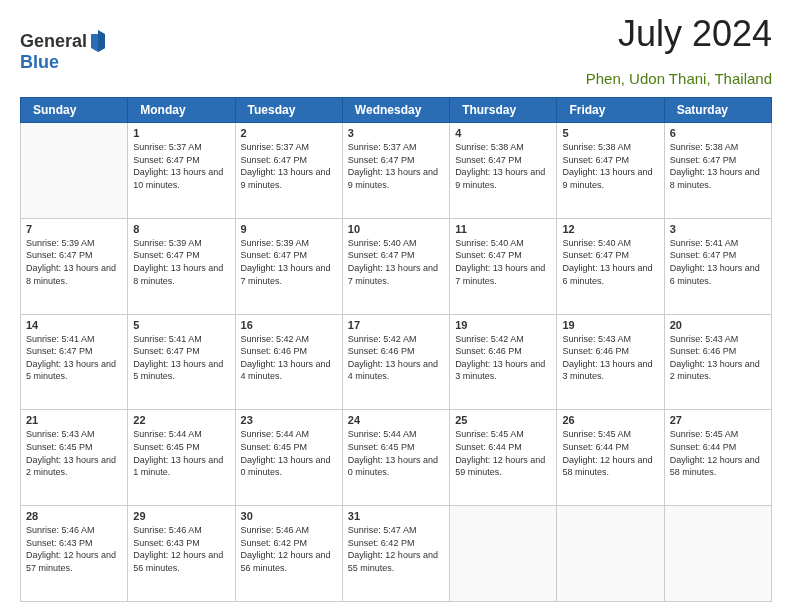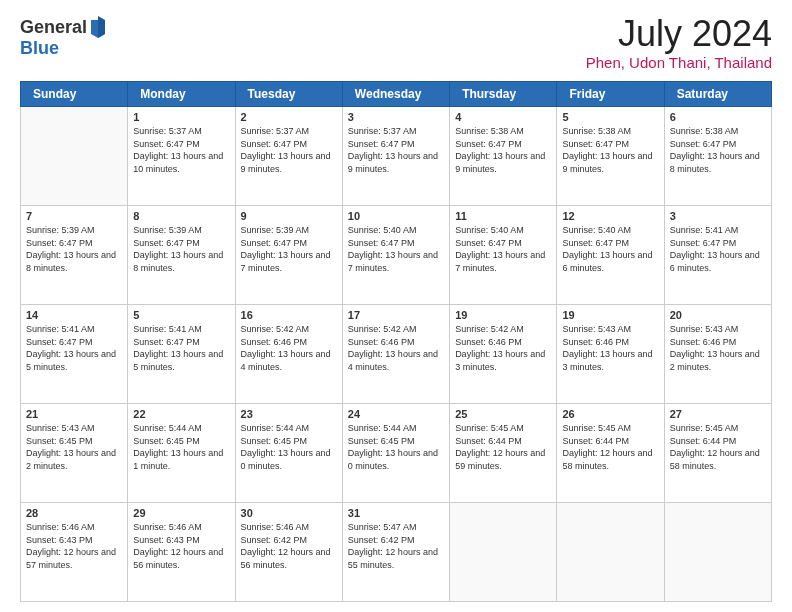--- a/index.html
+++ b/index.html
@@ -13,21 +13,21 @@
     .page {
       width: 792px;
       height: 612px;
       padding: 16px 20px 10px 20px;
       display: flex;
       flex-direction: column;
     }
     .header {
       display: flex;
       justify-content: space-between;
-      align-items: flex-start;
+      align-items: center;
       margin-bottom: 10px;
     }
     .logo {
       display: flex;
       align-items: center;
     }
     .logo-general { color: #333; }
     .logo-icon {
       width: 18px;
       height: 22px;
@@ -37,22 +37,22 @@
       text-align: right;
     }
     .month-title {
       font-size: 36px;
       font-weight: normal;
       color: #222;
       line-height: 1;
     }
     .location {
       font-size: 15px;
-      color: #be185d;
-      margin-top: 2px;
+      color: #4d7c0f;
+      margin-top: 18px;
     }
     .calendar {
       flex: 1;
       border: 1px solid #ccc;
       border-collapse: collapse;
       width: 100%;
       table-layout: fixed;
     }
     .calendar th {
       background: #2a6db5;

